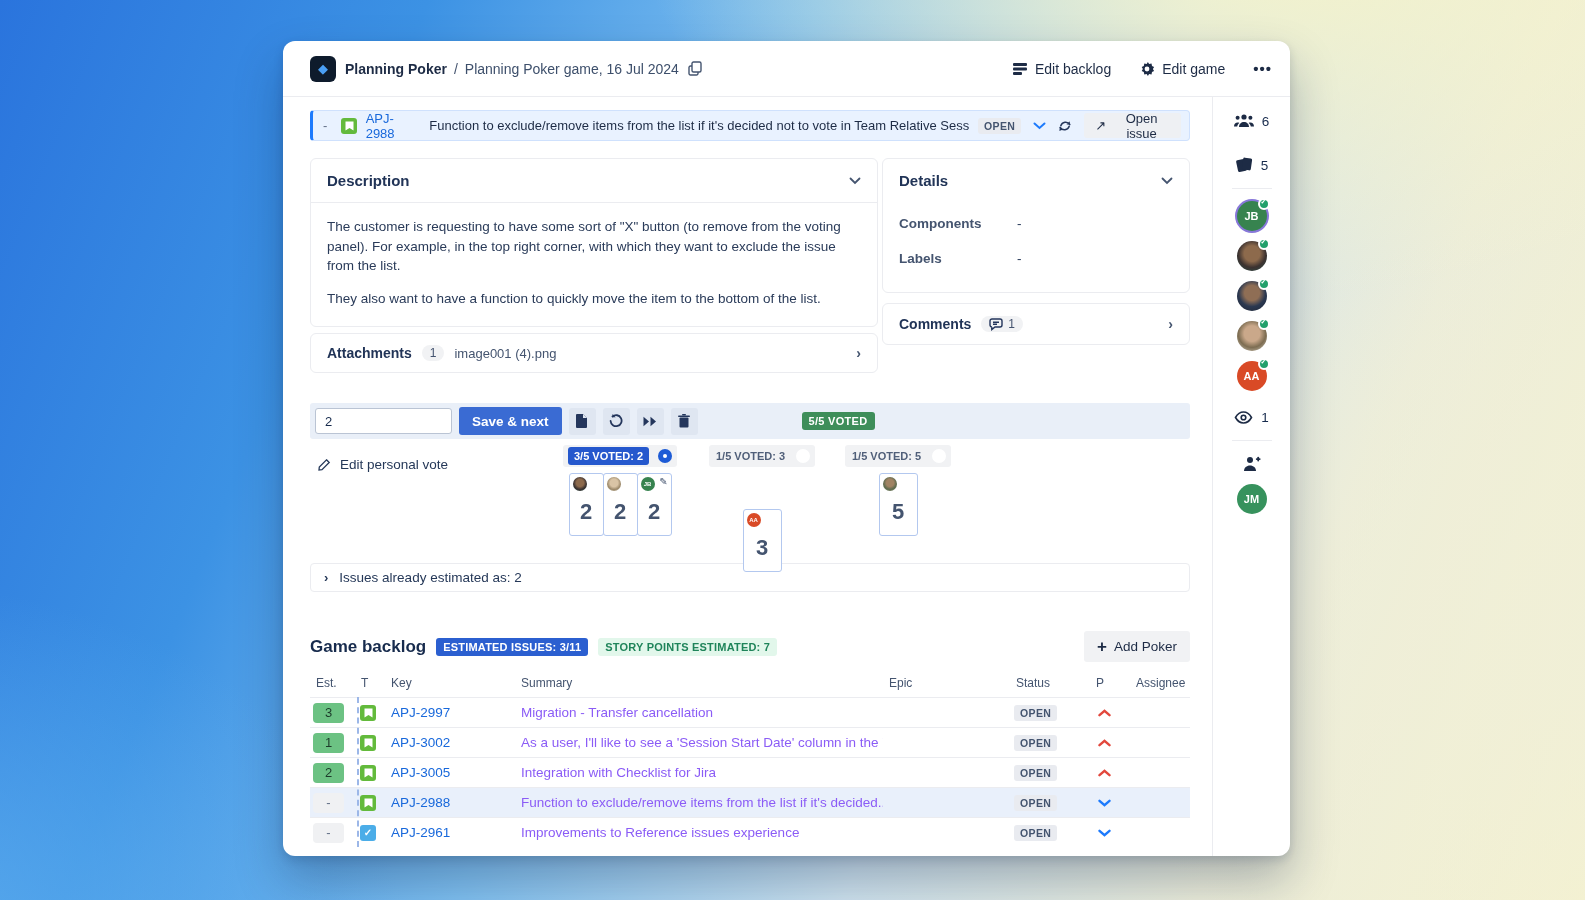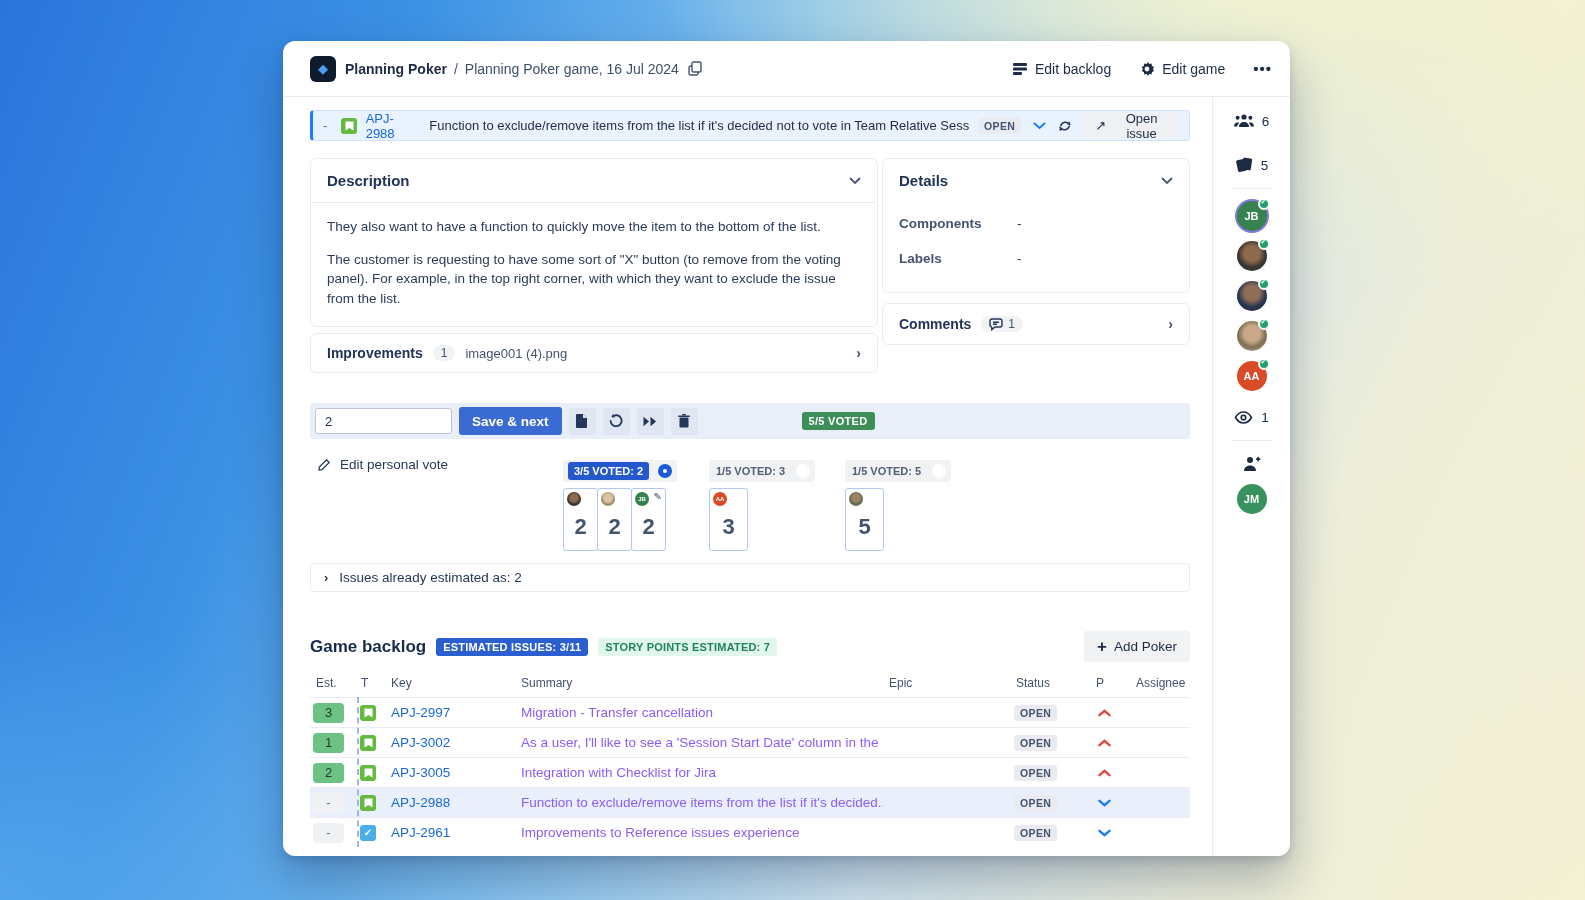--- a/index.html
+++ b/index.html
@@ -61,22 +61,22 @@
   .comments-card { margin-top:10px; display:flex; align-items:center; padding:12px 16px; gap:10px; }
   
   .toolbar { margin-top:30px; height:36px; background:#e9eff8; border-radius:3px; display:flex; align-items:center; padding:0 5px; gap:7px; }
   .vote-input { width:137px; height:26px; border:1px solid #bac4d4; border-radius:3px; background:#fff; padding:0 9px; font-size:13px; color:#172b4d; font-family:inherit; }
   .save-btn { background:#3a6bd3; color:#fff; border:none; border-radius:3px; height:28px; padding:0 13px; font-size:13.5px; font-weight:bold; font-family:inherit; cursor:pointer; }
   .tool-btn { width:27px; height:27px; background:#dfe6f1; border:none; border-radius:3px; display:grid; place-items:center; color:#24365c; cursor:pointer; }
   .voted-badge { margin-left:97px; background:#3e8e5a; color:#fff; font-size:11px; font-weight:bold; padding:3px 7px; border-radius:3px; letter-spacing:.3px; }
   
   .votes { position:relative; height:104px; margin-top:6px; }
   .personal-vote { position:absolute; left:8px; top:12px; display:flex; gap:9px; align-items:center; font-size:13.5px; color:#253858; cursor:pointer; }
-  .vgroup { position:absolute; top:15px; display:flex; flex-direction:column; }
-  .vg1 { left:253px; } .vg2 { left:399px; } .vg3 { left:535px; }
+  .vgroup { position:absolute; top:0; display:flex; flex-direction:column; align-items:center; }
+  .vg1 { left:253px; } .vg2 { left:399px;gap:36px; } .vg3 { left:535px; }
   .chip { background:#f1f2f4; border-radius:3px; padding:3px 5px; display:flex; align-items:center; gap:9px; height:22px; cursor:pointer; }
   .chip-badge-sel { background:#2558cd; color:#fff; font-size:11px; font-weight:bold; padding:3px 6px; border-radius:3px; }
   .chip-badge { color:#505f79; font-size:11px; font-weight:bold; padding:0 2px; }
   .radio { width:14px; height:14px; border-radius:50%; background:#fff; flex:0 0 auto; }
   .radio.sel { background:#1d5bd6; position:relative; }
   .radio.sel::after { content:""; position:absolute; left:5px; top:5px; width:4px; height:4px; border-radius:50%; background:#fff; }
   .cards-row { margin-top:6px; display:flex; }
   .pcard { width:35px; height:63px; background:#fff; border:1px solid #b3c8ef; border-radius:3px; position:relative; display:grid; place-items:center; }
   .pcard + .pcard { margin-left:-1px; }
   .pcard.wide { width:39px; }
@@ -208,26 +208,26 @@
         <div class="card">
           <div class="card-head">
             <span>Description</span>
             <span class="chev">
               <svg width="12" height="8" viewBox="0 0 12 8" fill="none" stroke="#44546f" stroke-width="1.8" stroke-linecap="round">
                   <path d="M1.5 1.5 6 6l4.5-4.5"></path>
                 </svg>
             </span>
           </div>
           <div class="desc-body">
+            <p>The customer is requesting to have some sort of "X" button (to remove from the voting panel). For example, in the top right corner, with which they want to exclude the issue from the list.</p>
             <p>They also want to have a function to quickly move the item to the bottom of the list.</p>
-            <p>The customer is requesting to have some sort of "X" button (to remove from the voting panel). For example, in the top right corner, with which they want to exclude the issue from the list.</p>
           </div>
         </div>
         <div class="card attach-card">
-          <span class="attach-title">Improvements</span>
+          <span class="attach-title">Attachments</span>
           <span class="count-pill">1</span>
           <span class="attach-file">image001 (4).png</span>
           <span class="row-chev">›</span>
         </div>
       </div>
 
       <div class="col-stack">
         <div class="card">
           <div class="card-head">
             <span>Details</span>

